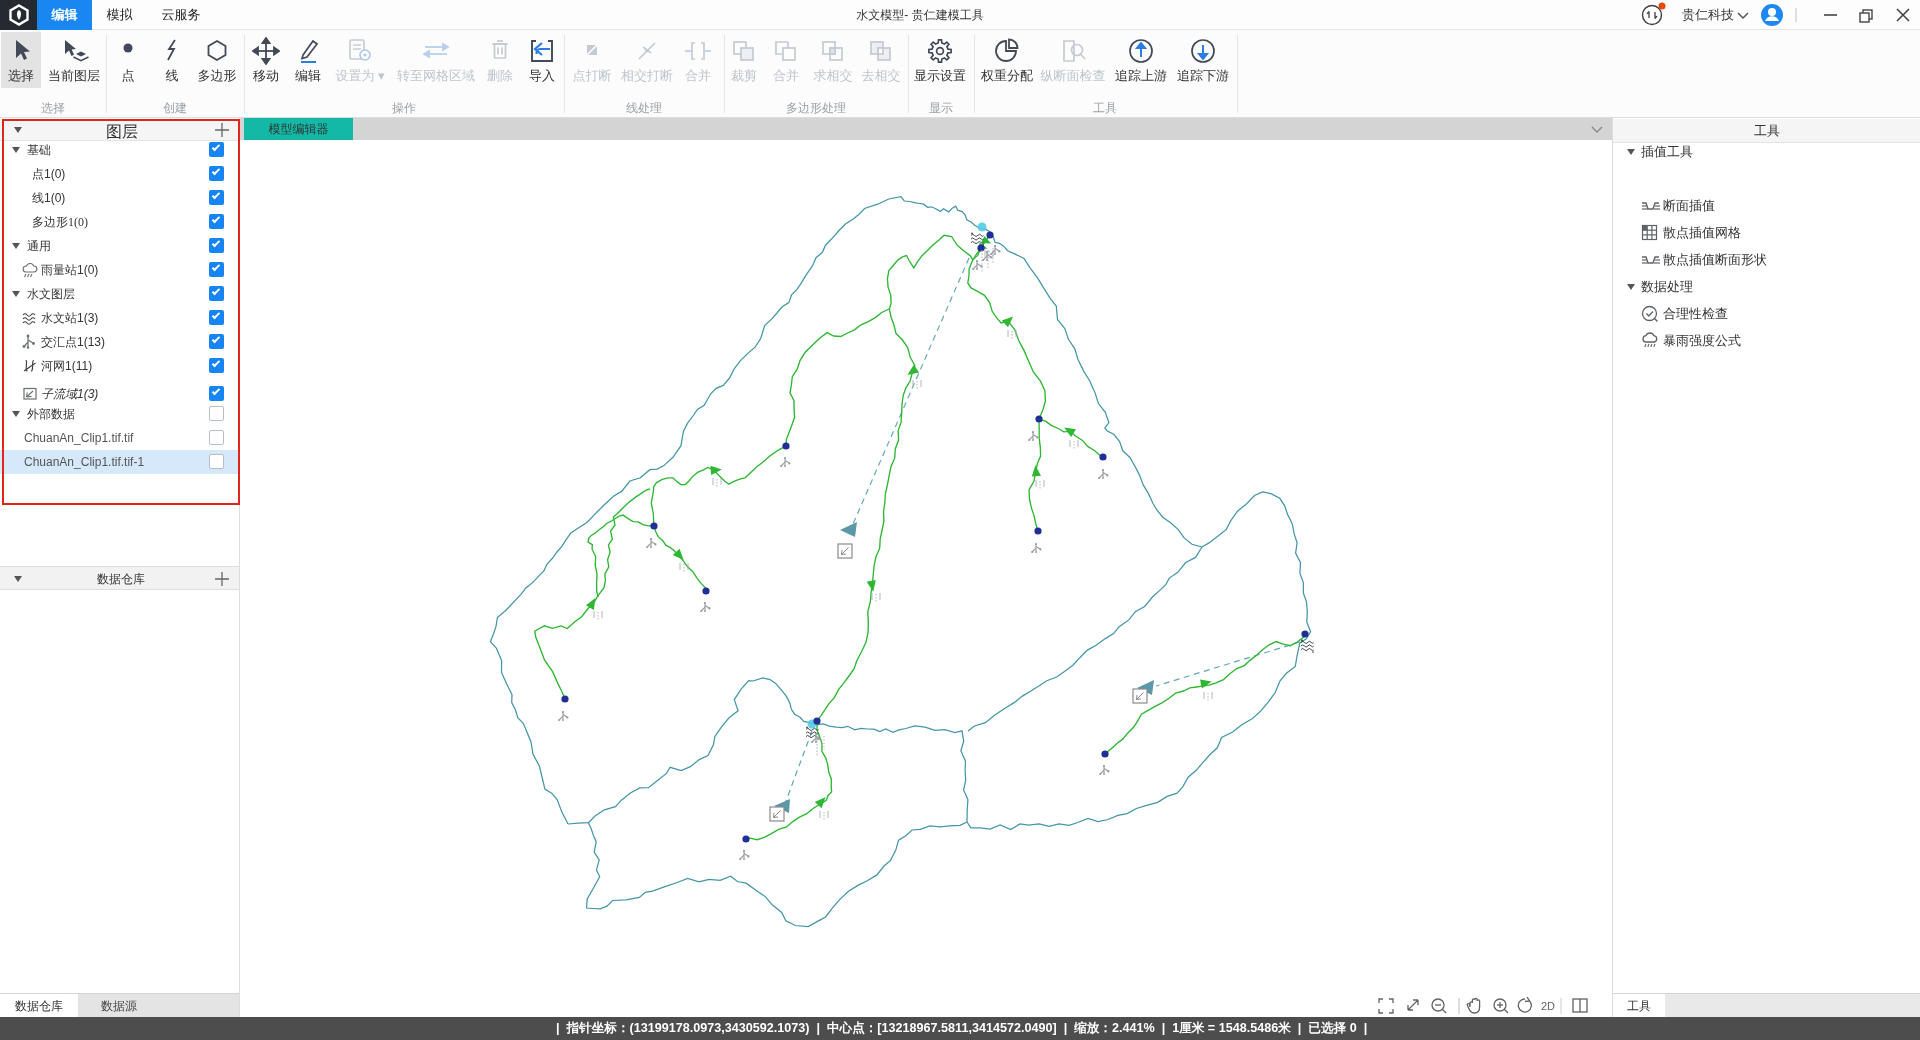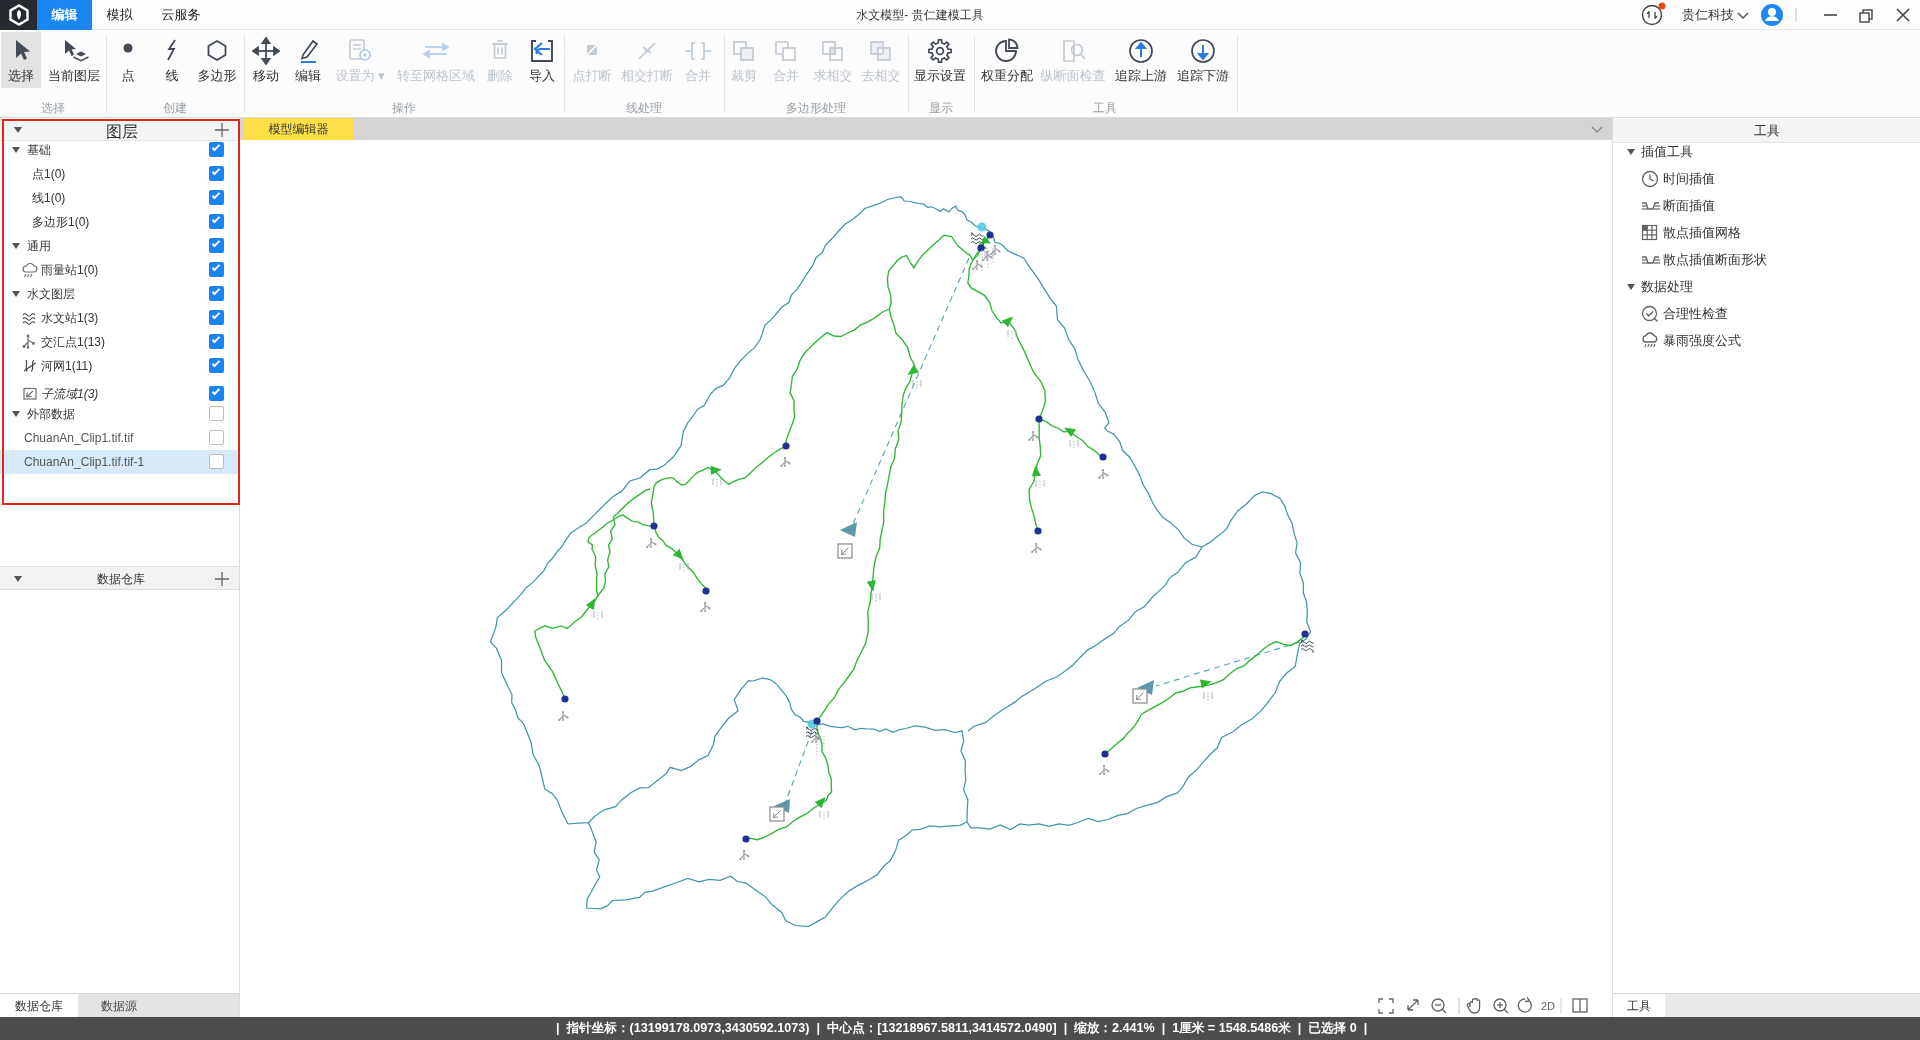--- a/index.html
+++ b/index.html
@@ -7,21 +7,21 @@
 .tab-edit{position:absolute;left:37px;top:0;width:55px;height:30px;background:#1a86f2;color:#fff;font-size:13px;font-weight:bold;text-align:center;line-height:30px}
 .tab-n{position:absolute;top:0;height:30px;color:#222;font-size:13px;text-align:center;line-height:30px}
 .apptitle{position:absolute;top:0;left:780px;width:280px;height:30px;line-height:30px;text-align:center;font-size:12px;color:#333}
 .ribbon{position:absolute;left:0;top:30px;width:1920px;height:88px;background:#fcfcfc;border-bottom:1px solid #dcdcdc}
 .rsep{position:absolute;top:5px;height:78px;width:1px;background:#e6e6e6}
 .rbtn{position:absolute;top:2px;text-align:center;font-size:13px;color:#333}
 .rbtn.dis{color:#bdc4cd}
 .rbtn .ic{height:33px;display:flex;align-items:center;justify-content:center}
 .rlabel{position:absolute;top:70px;text-align:center;font-size:12px;color:#9aa0a6}
 .canvas-strip{position:absolute;left:240px;top:118px;width:1372px;height:22px;background:#d4d4d4}
-.canvas-tab{position:absolute;left:244px;top:118px;width:109px;height:22px;background:#fde047;font-size:12px;color:#333;text-align:center;line-height:22px}
+.canvas-tab{position:absolute;left:244px;top:118px;width:109px;height:22px;background:#14b8a6;font-size:12px;color:#333;text-align:center;line-height:22px}
 .canvas{position:absolute;left:241px;top:140px;width:1371px;height:877px;background:#fff}
 .leftpanel{position:absolute;left:0;top:118px;width:240px;height:899px;background:#fff;border-right:1px solid #ddd}
 .lp-head{position:absolute;left:0;top:1px;width:239px;height:22px;background:#f5f5f5;border-bottom:1px solid #e4e4e4;font-size:16px;color:#333}
 .row{position:absolute;left:0;width:239px;height:24px;font-size:12px;color:#333;line-height:24px}
 .cbx{position:absolute;left:209px;top:4px;width:15px;height:15px;border-radius:2px}
 .cbx.on{background:#1785f3}
 .cbx.off{background:#fff;border:1px solid #b9bfc6}
 .ck{position:absolute;left:2.5px;top:3px;width:8px;height:4px;border-left:2px solid #fff;border-bottom:2px solid #fff;transform:rotate(-45deg)}
 .tri{display:inline-block;width:0;height:0;border-left:4.5px solid transparent;border-right:4.5px solid transparent;border-top:6px solid #555;vertical-align:middle}
 .redbox{position:absolute;left:2px;top:119px;width:238px;height:386px;border:2.5px solid #e1251b;z-index:50}
@@ -354,21 +354,21 @@
       <span class="cbx on">
         <span class="ck"></span>
       </span>
     </div>
 <div class="row" style="top:68px;">
       <span style="position:absolute;left:32px">线1(0)</span>
       <span class="cbx on">
         <span class="ck"></span>
       </span>
     </div>
-<div class="row" style="top:92px;">
+<div class="row" style="top:92px;font-family:Liberation Serif, serif;">
       <span style="position:absolute;left:32px">多边形1(0)</span>
       <span class="cbx on">
         <span class="ck"></span>
       </span>
     </div>
 <div class="row" style="top:116px;">
       <span class="tri" style="position:absolute;left:12px;top:9px"></span>
       <span style="position:absolute;left:27px">通用</span>
       <span class="cbx on">
         <span class="ck"></span>
@@ -768,27 +768,20 @@
       <line x1="205" y1="4" x2="205" y2="17"></line>
     </g>
 </svg>
 
 <div class="rightpanel">
   <div class="rp-head">工具</div>
 <div class="rp-row" style="top:20px">
       <span class="tri" style="position:absolute;left:14px;top:11px"></span>
       <span style="position:absolute;left:28px">插值工具</span>
     </div>
-<div class="rp-row" style="top:47px">
-      <svg width="18" height="18" style="position:absolute;left:28px;top:5px">
-        <circle cx="9" cy="9" r="7.5" fill="none" stroke="#5f6368" stroke-width="1.3"></circle>
-        <path d="M9 4.5 V9 L12.5 11" stroke="#5f6368" stroke-width="1.3" fill="none"></path>
-      </svg>
-      <span style="position:absolute;left:50px">时间插值</span>
-    </div>
 <div class="rp-row" style="top:74px">
       <svg width="20" height="18" style="position:absolute;left:28px;top:5px">
         <g stroke="#5f6368" stroke-width="1.2" fill="none">
           <path d="M1 6 h4 l2 6 h5 l2 -6 h4" stroke-width="1.4"></path>
           <line x1="1" y1="9" x2="5.5" y2="9"></line>
           <line x1="1" y1="12" x2="6.5" y2="12"></line>
           <line x1="14" y1="9" x2="19" y2="9"></line>
           <line x1="13" y1="12" x2="19" y2="12"></line>
         </g>
       </svg>

